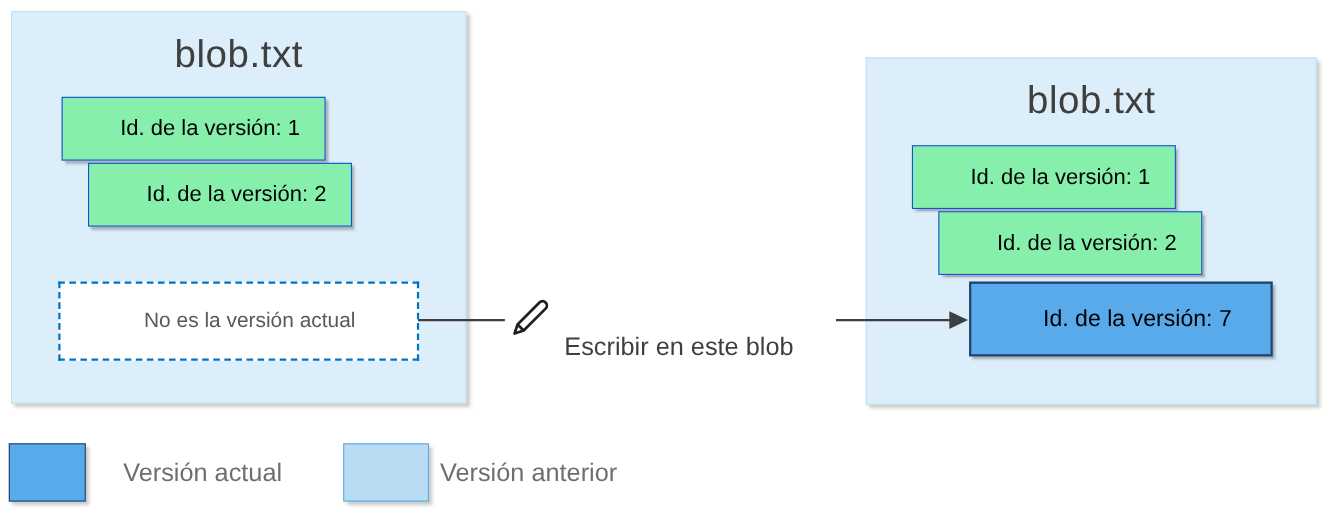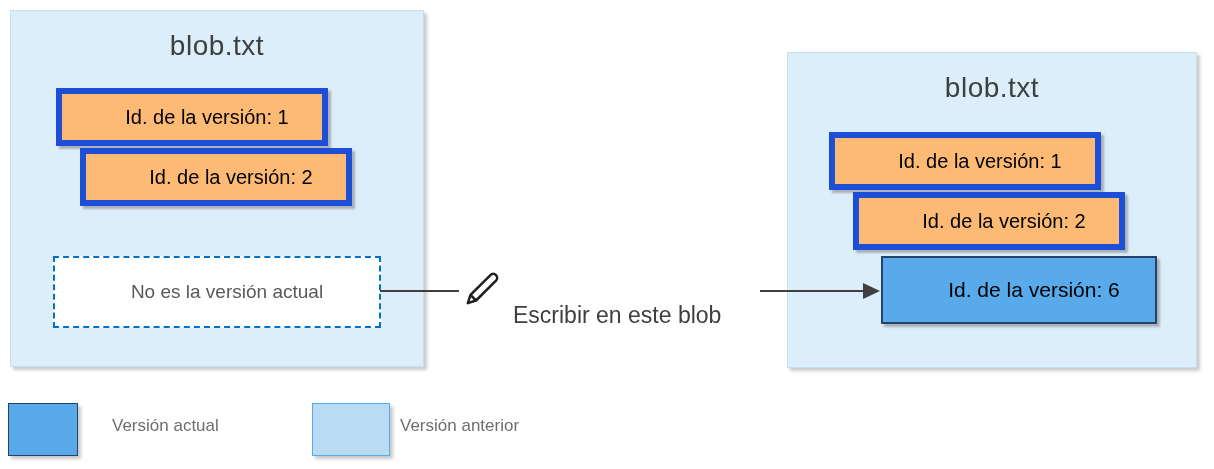--- a/index.html
+++ b/index.html
@@ -15,28 +15,28 @@
     box-sizing:border-box;
     background:#dceef9;
     border:1px solid #c2e0f1;
     box-shadow:3px 3px 3px rgba(140,140,140,.45);
   }
   .blob-container.left{left:10px;top:10px;width:414px;height:357px;}
   .blob-container.right{left:787px;top:52px;width:410px;height:316px;}
   .blob-title{
     position:absolute;top:19px;left:0;width:100%;
     text-align:center;
-    font-size:28px;color:#3f3f3f;letter-spacing:.5px;
+    font-size:35px;color:#3f3f3f;letter-spacing:.5px;
   }
   .vbox{
     position:absolute;
     box-sizing:border-box;
-    width:272px;height:58px;
-    background:#fdba74;
-    border:6px solid #1d4ed8;
+    width:240px;height:58px;
+    background:#86efac;
+    border:1px solid #1d4ed8;
     box-shadow:3px 3px 2px rgba(125,125,125,.55);
     display:flex;align-items:center;justify-content:center;
     padding-left:30px;
     font-size:20px;color:#000;
   }
   .vbox.current{
     width:276px;height:68px;
     background:#58aaea;
     border:2px solid #24426b;
     font-size:21px;
@@ -65,42 +65,42 @@
   .legend-swatch.current{
     left:8px;width:70px;
     background:#58aaea;border:1px solid #24426b;
   }
   .legend-swatch.previous{
     left:312px;width:78px;
     background:#b9dcf4;border:1px solid #56abe8;
   }
   .legend-label{
     position:absolute;top:416px;
-    font-size:17px;color:#6e6e6e;white-space:nowrap;
+    font-size:23px;color:#6e6e6e;white-space:nowrap;
   }
   .legend-label.current{left:112px;}
   .legend-label.previous{left:400px;}
 </style>
 </head>
 <body>
 
 <div class="stage">
 
   <div class="blob-container left">
     <div class="blob-title">blob.txt</div>
     <div class="vbox" style="left:45px;top:77px;">Id. de la versión: 1</div>
     <div class="vbox" style="left:69px;top:137px;">Id. de la versión: 2</div>
     <div class="dashed-box">No es la versión actual</div>
   </div>
 
   <div class="blob-container right">
     <div class="blob-title">blob.txt</div>
     <div class="vbox" style="left:41px;top:79px;">Id. de la versión: 1</div>
     <div class="vbox" style="left:65px;top:139px;">Id. de la versión: 2</div>
-    <div class="vbox current" style="left:93px;top:203px;">Id. de la versión: 6</div>
+    <div class="vbox current" style="left:93px;top:203px;">Id. de la versión: 7</div>
   </div>
 
   <svg class="overlay" width="1214" height="469">
     <line x1="380" y1="291" x2="459" y2="291" stroke="#3f3f3f" stroke-width="2"></line>
     <line x1="760" y1="291" x2="866" y2="291" stroke="#3f3f3f" stroke-width="2"></line>
     <polygon points="880,291 863,283 863,299" fill="#3f3f3f"></polygon>
   </svg>
 
   <svg class="pencil" viewBox="0 0 24 24">
     <path d="M4.6 19.4 L6 15.1 L16.4 4.7 a1.95 1.95 0 0 1 2.9 2.9 L8.9 18 L4.6 19.4 Z" fill="none" stroke="#1f1f1f" stroke-width="1.3" stroke-linejoin="round"></path>

